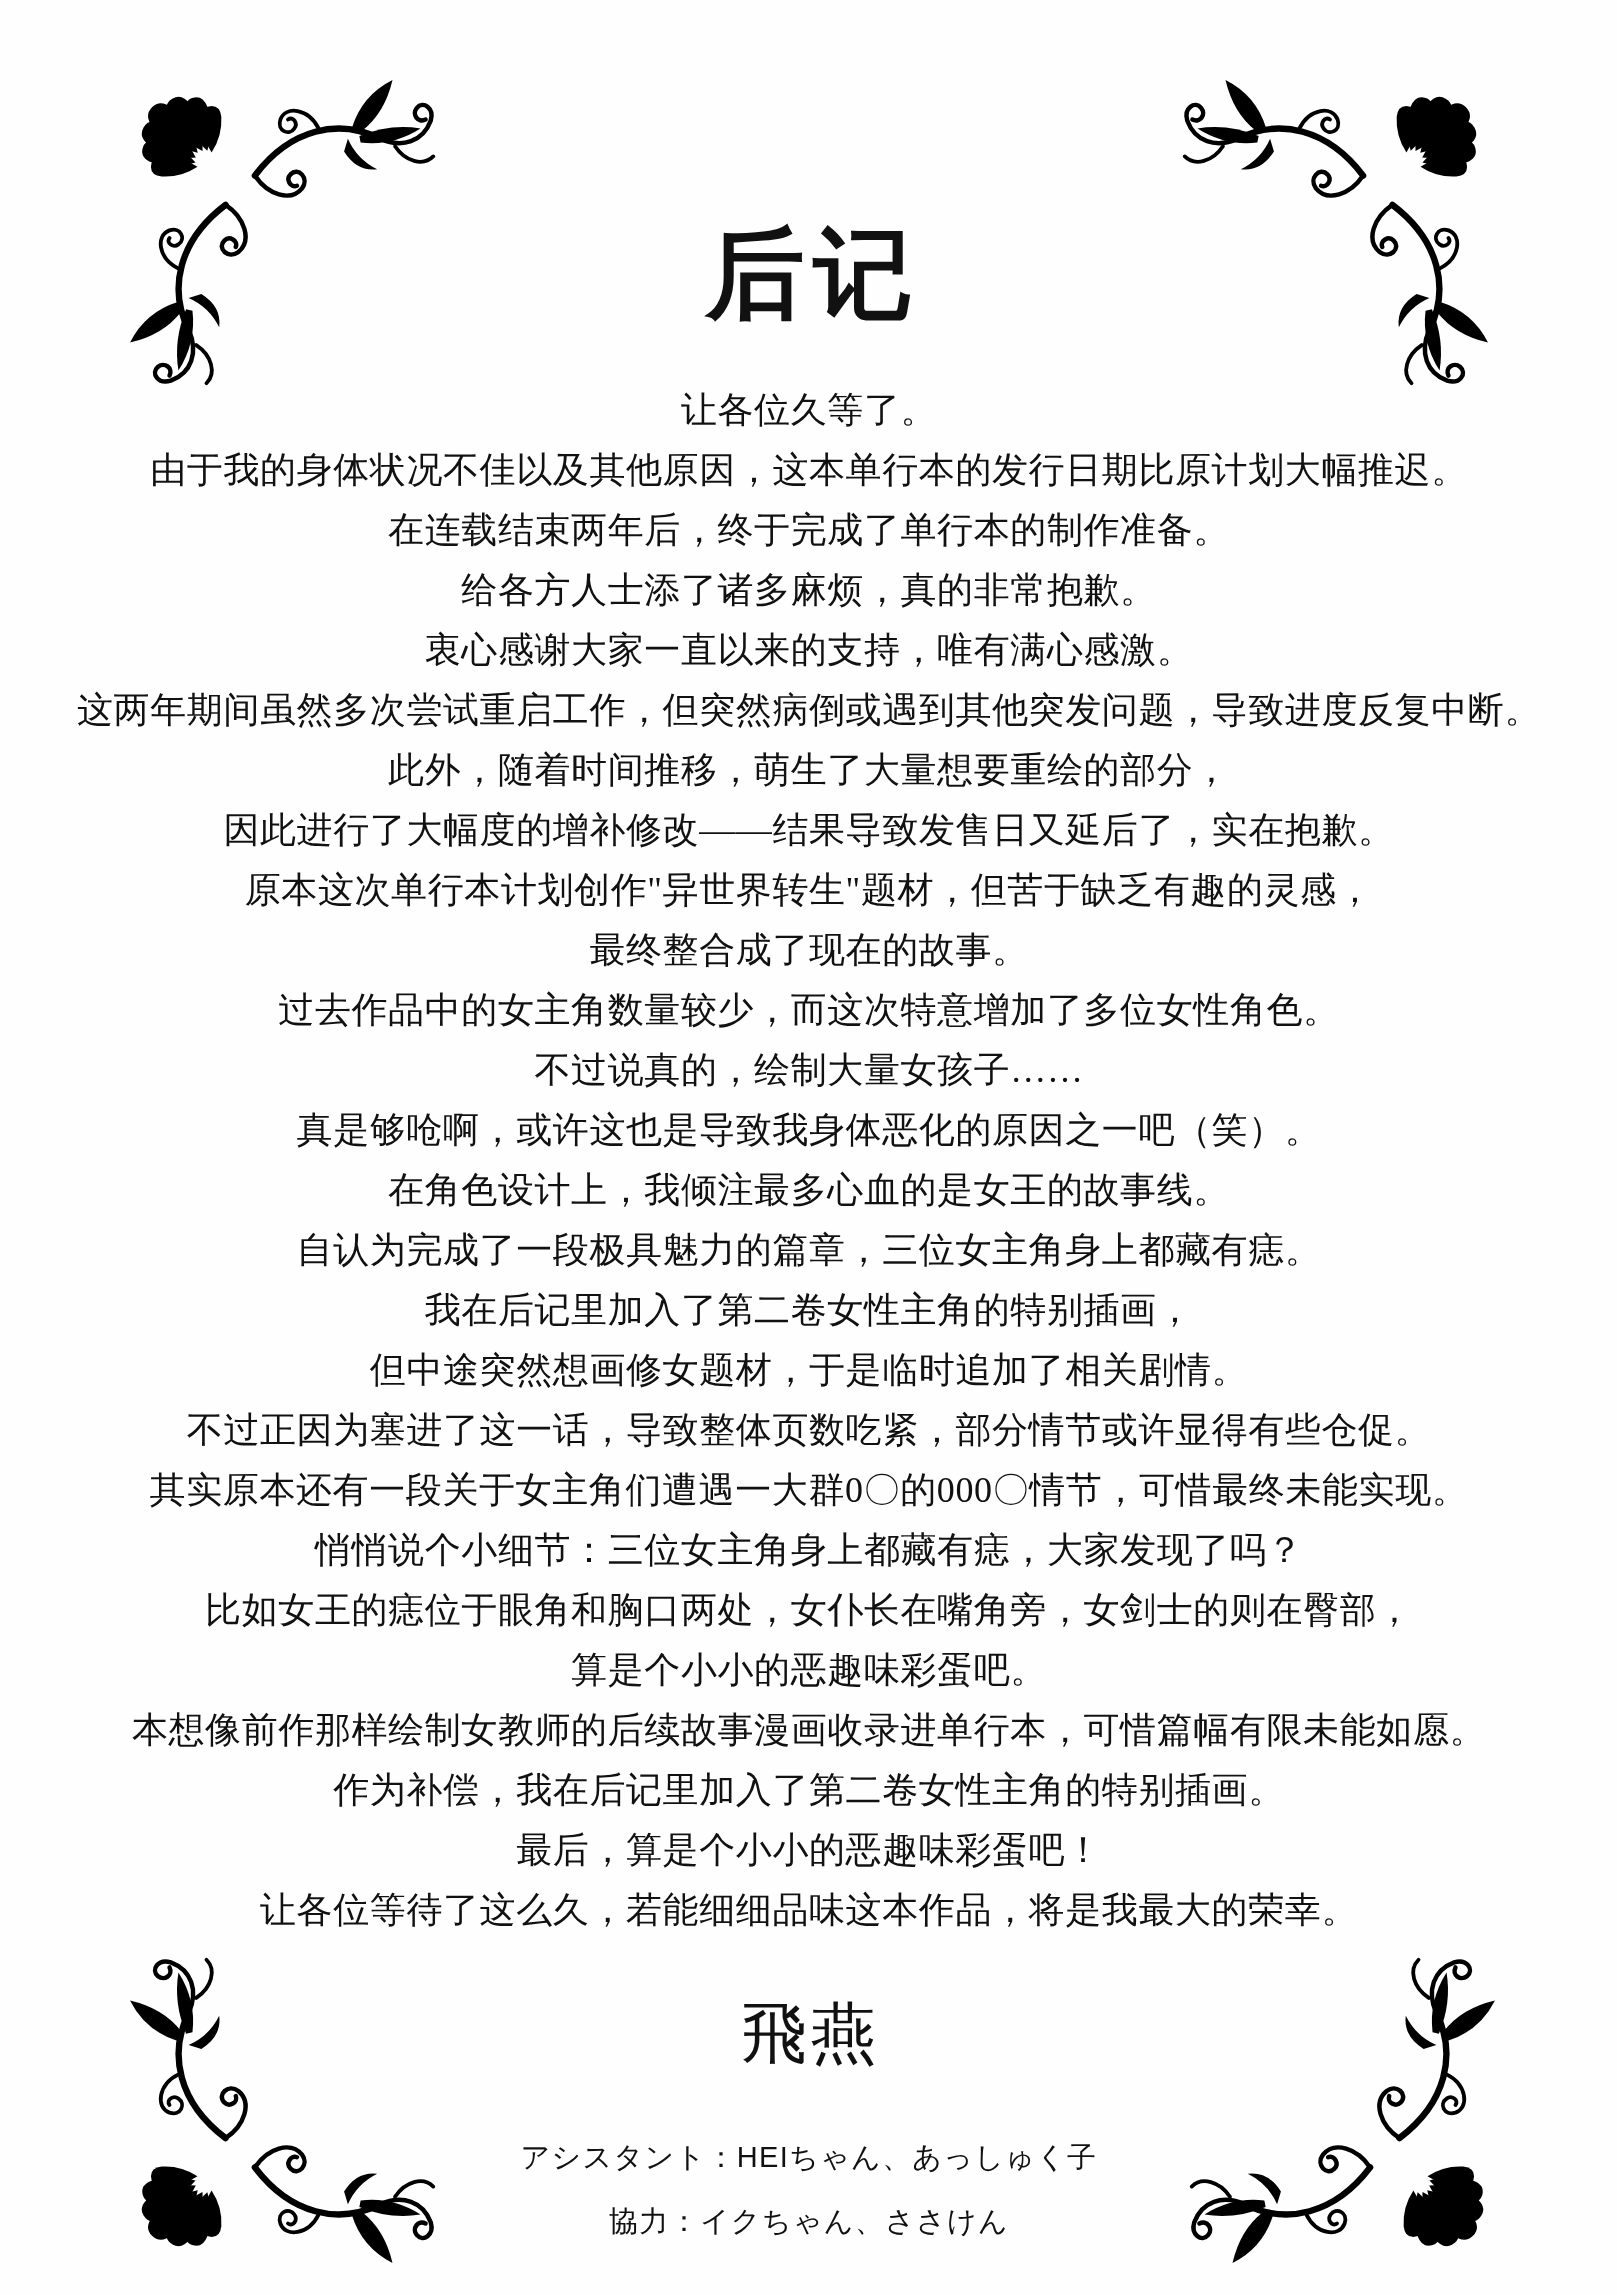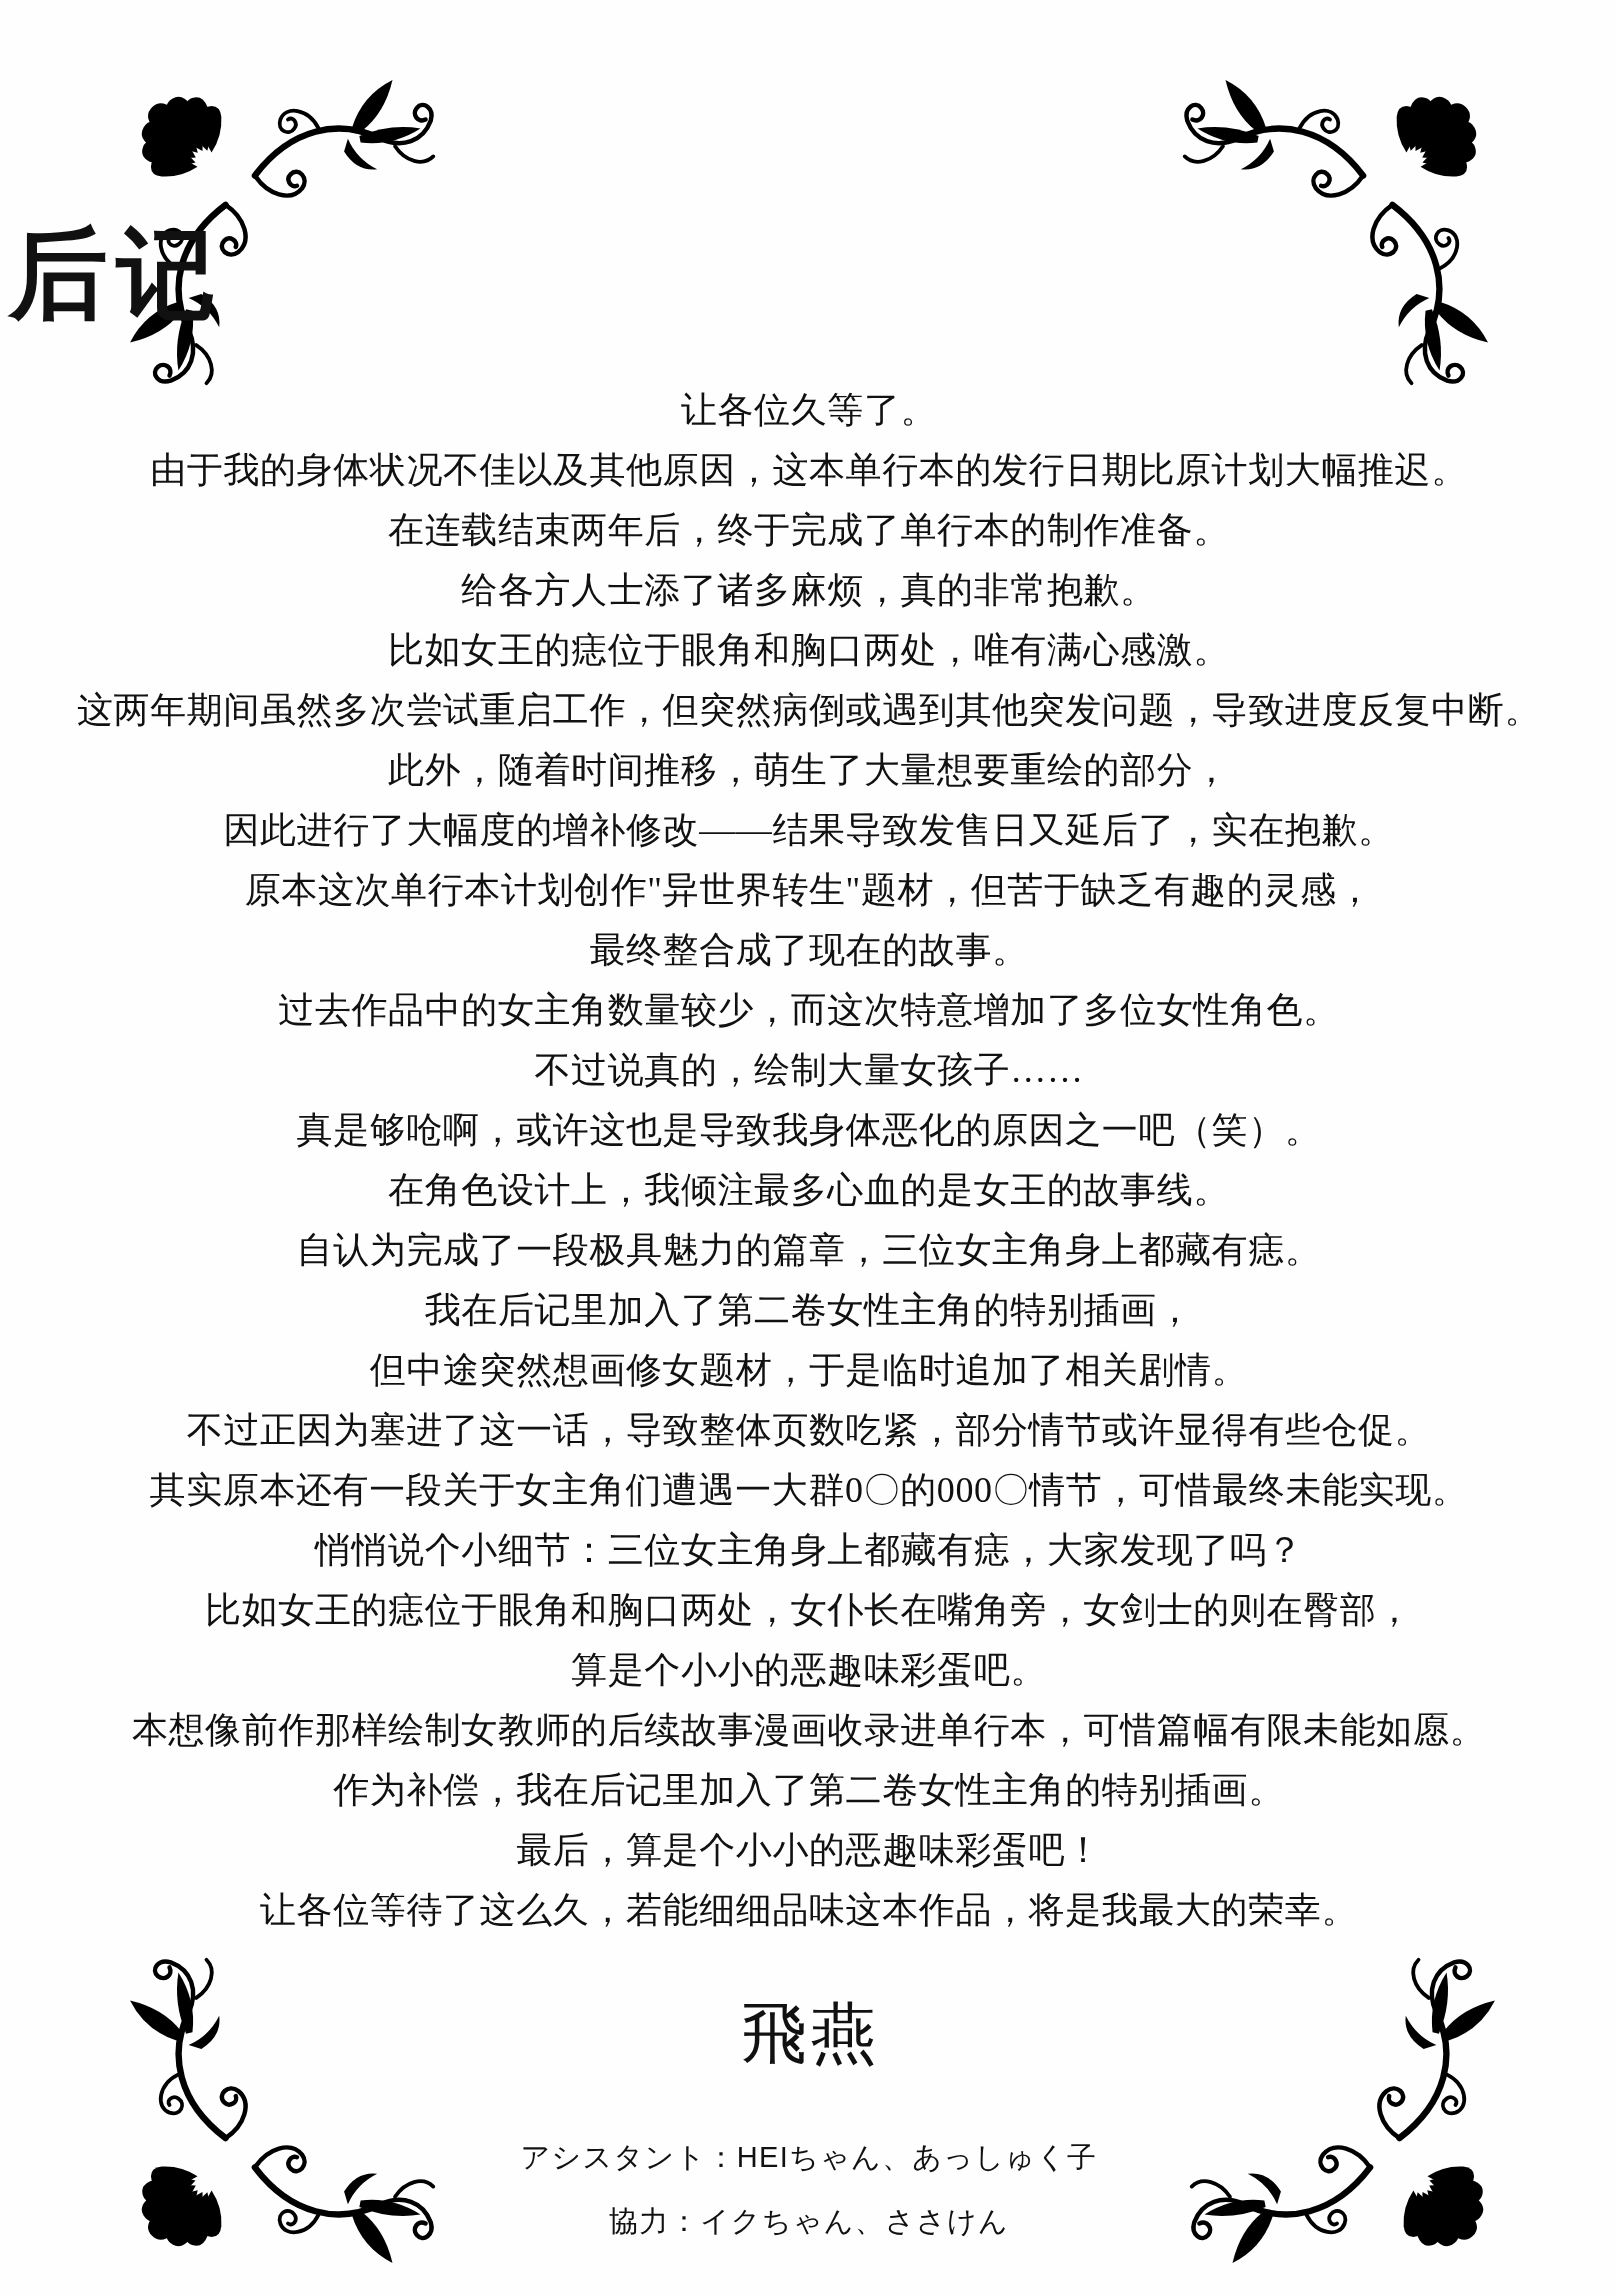--- a/index.html
+++ b/index.html
@@ -20,21 +20,21 @@
   
   .corner{position:absolute;width:344px;height:344px;}
   .corner svg{width:100%;height:100%;display:block;}
   .corner.tl{left:102px;top:52px;}
   .corner.tr{right:102px;top:52px;transform:scaleX(-1);}
   .corner.bl{left:102px;bottom:3.8px;transform:scaleY(-1);}
   .corner.br{right:95px;bottom:3.8px;transform:scale(-1,-1);}
 
   .title{
     position:absolute;top:220px;left:0;right:0;
-    text-align:left;
+    text-align:center;
     font-family:"Liberation Sans",sans-serif;
     font-weight:800;
     font-size:99px;
     line-height:107px;
     letter-spacing:8.8px;
     text-indent:8.8px;
     margin:0;
   }
   .body{
     position:absolute;top:379px;left:0;right:0;
@@ -140,21 +140,21 @@
       </svg>
   </div>
 
   <h1 class="title">后记</h1>
 
   <div class="body">
     <p class="line">让各位久等了。</p>
       <p class="line">由于我的身体状况不佳以及其他原因，这本单行本的发行日期比原计划大幅推迟。</p>
       <p class="line">在连载结束两年后，终于完成了单行本的制作准备。</p>
       <p class="line">给各方人士添了诸多麻烦，真的非常抱歉。</p>
-      <p class="line">比如女王的痣位于眼角和胸口两处，唯有满心感激。</p>
+      <p class="line">衷心感谢大家一直以来的支持，唯有满心感激。</p>
       <p class="line">这两年期间虽然多次尝试重启工作，但突然病倒或遇到其他突发问题，导致进度反复中断。</p>
       <p class="line">此外，随着时间推移，萌生了大量想要重绘的部分，</p>
       <p class="line">因此进行了大幅度的增补修改——结果导致发售日又延后了，实在抱歉。</p>
       <p class="line">原本这次单行本计划创作"异世界转生"题材，但苦于缺乏有趣的灵感，</p>
       <p class="line">最终整合成了现在的故事。</p>
       <p class="line">过去作品中的女主角数量较少，而这次特意增加了多位女性角色。</p>
       <p class="line">不过说真的，绘制大量女孩子……</p>
       <p class="line">真是够呛啊，或许这也是导致我身体恶化的原因之一吧（笑）。</p>
       <p class="line">在角色设计上，我倾注最多心血的是女王的故事线。</p>
       <p class="line">自认为完成了一段极具魅力的篇章，三位女主角身上都藏有痣。</p>

